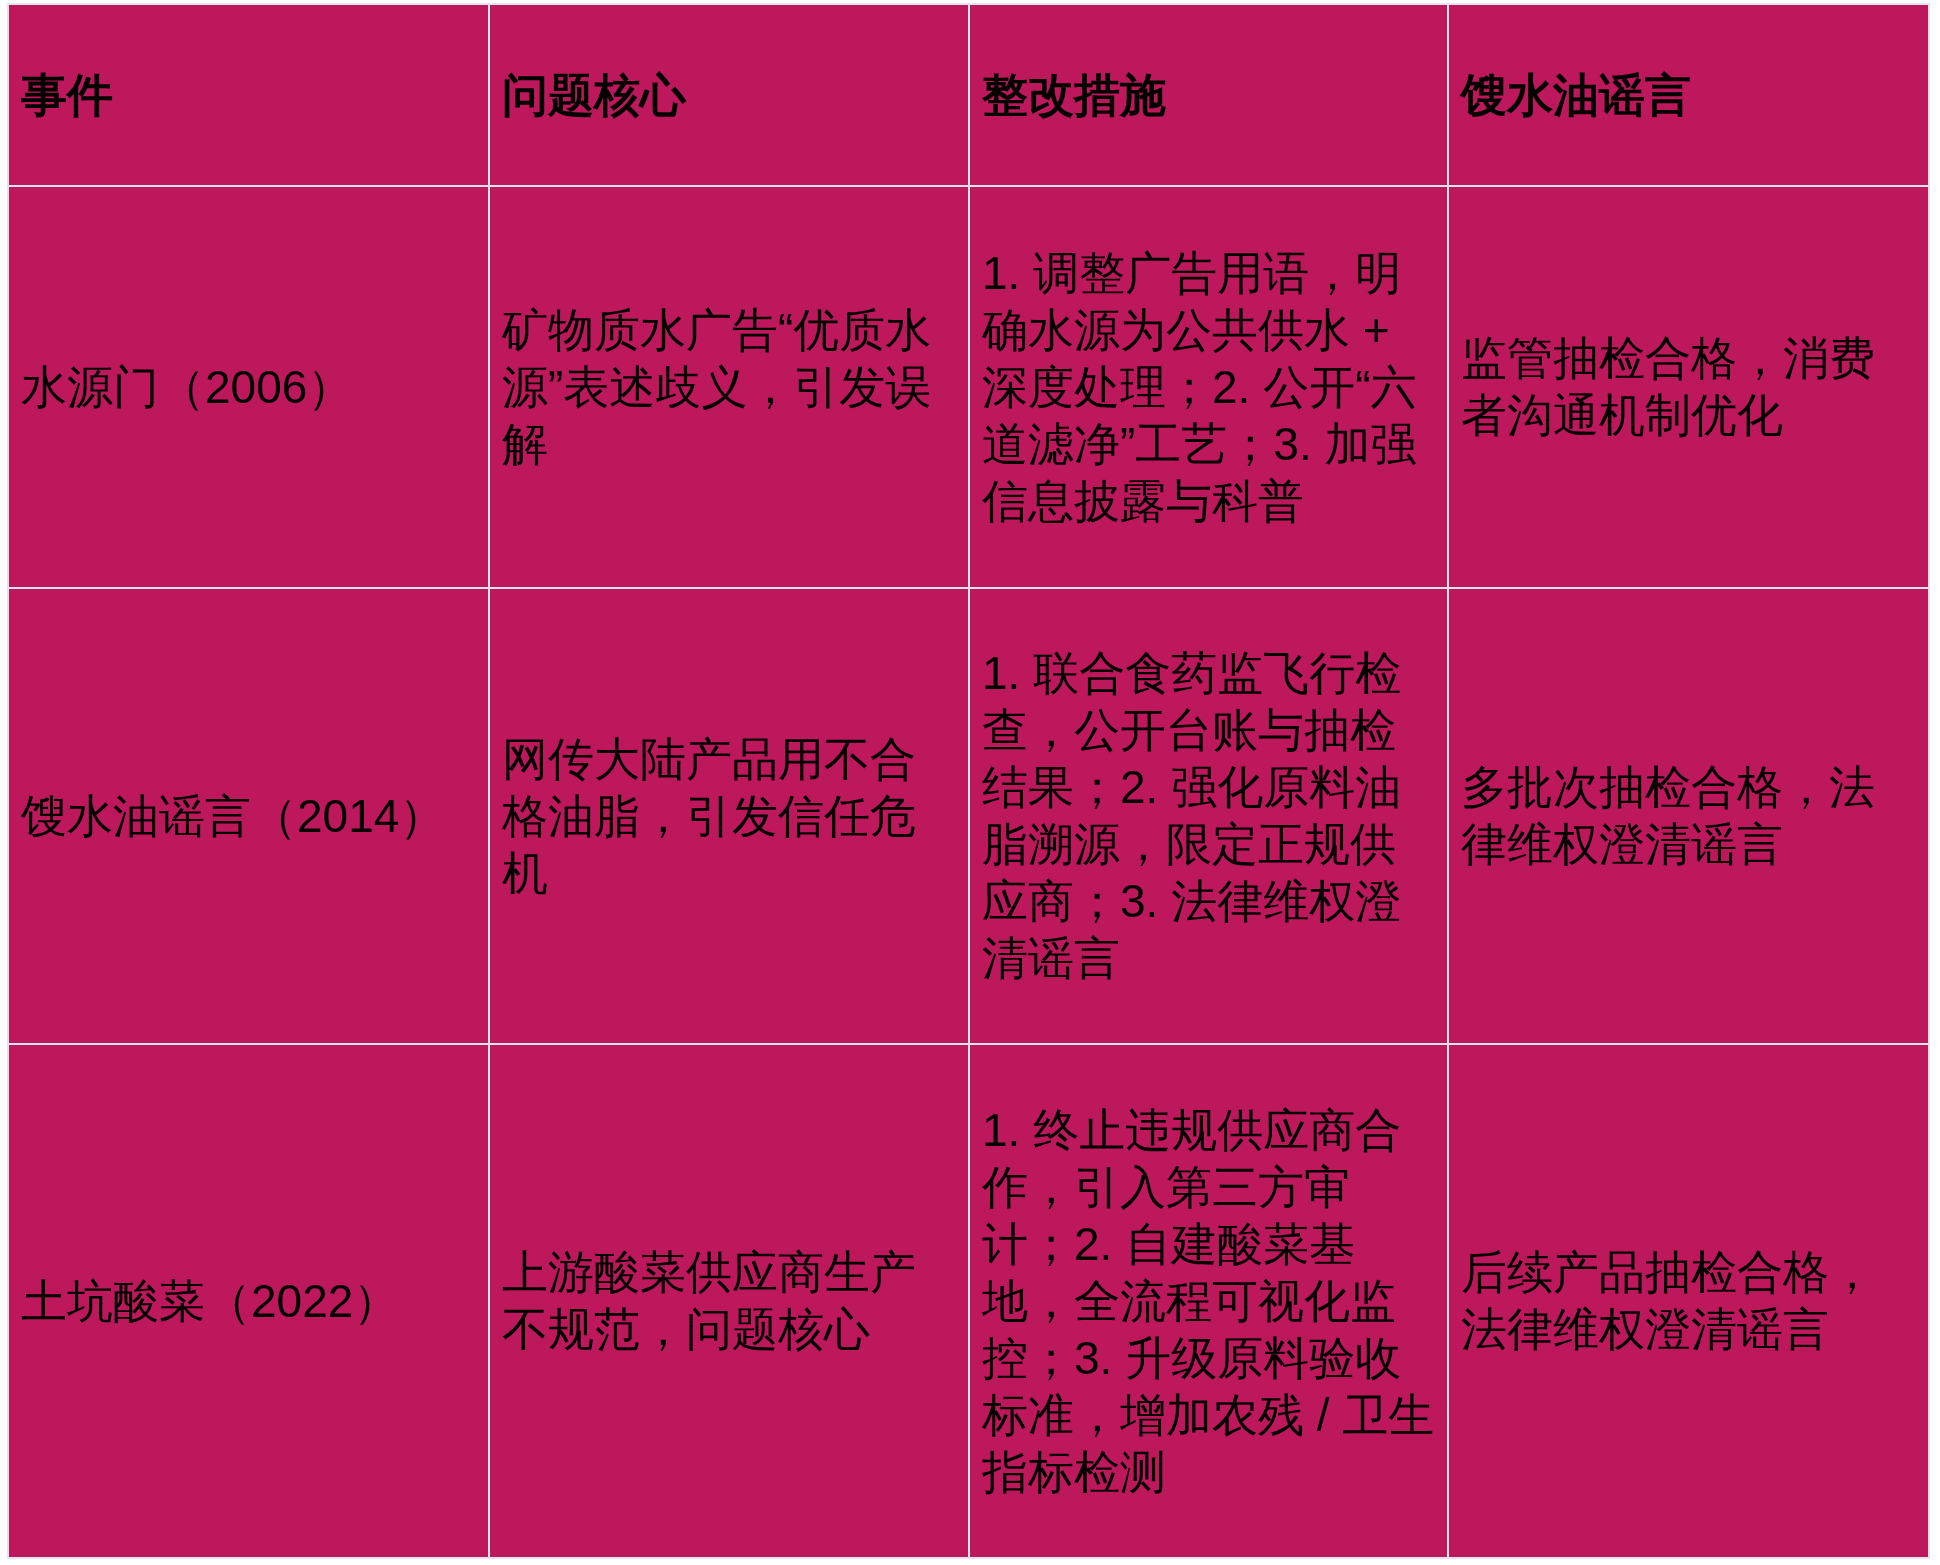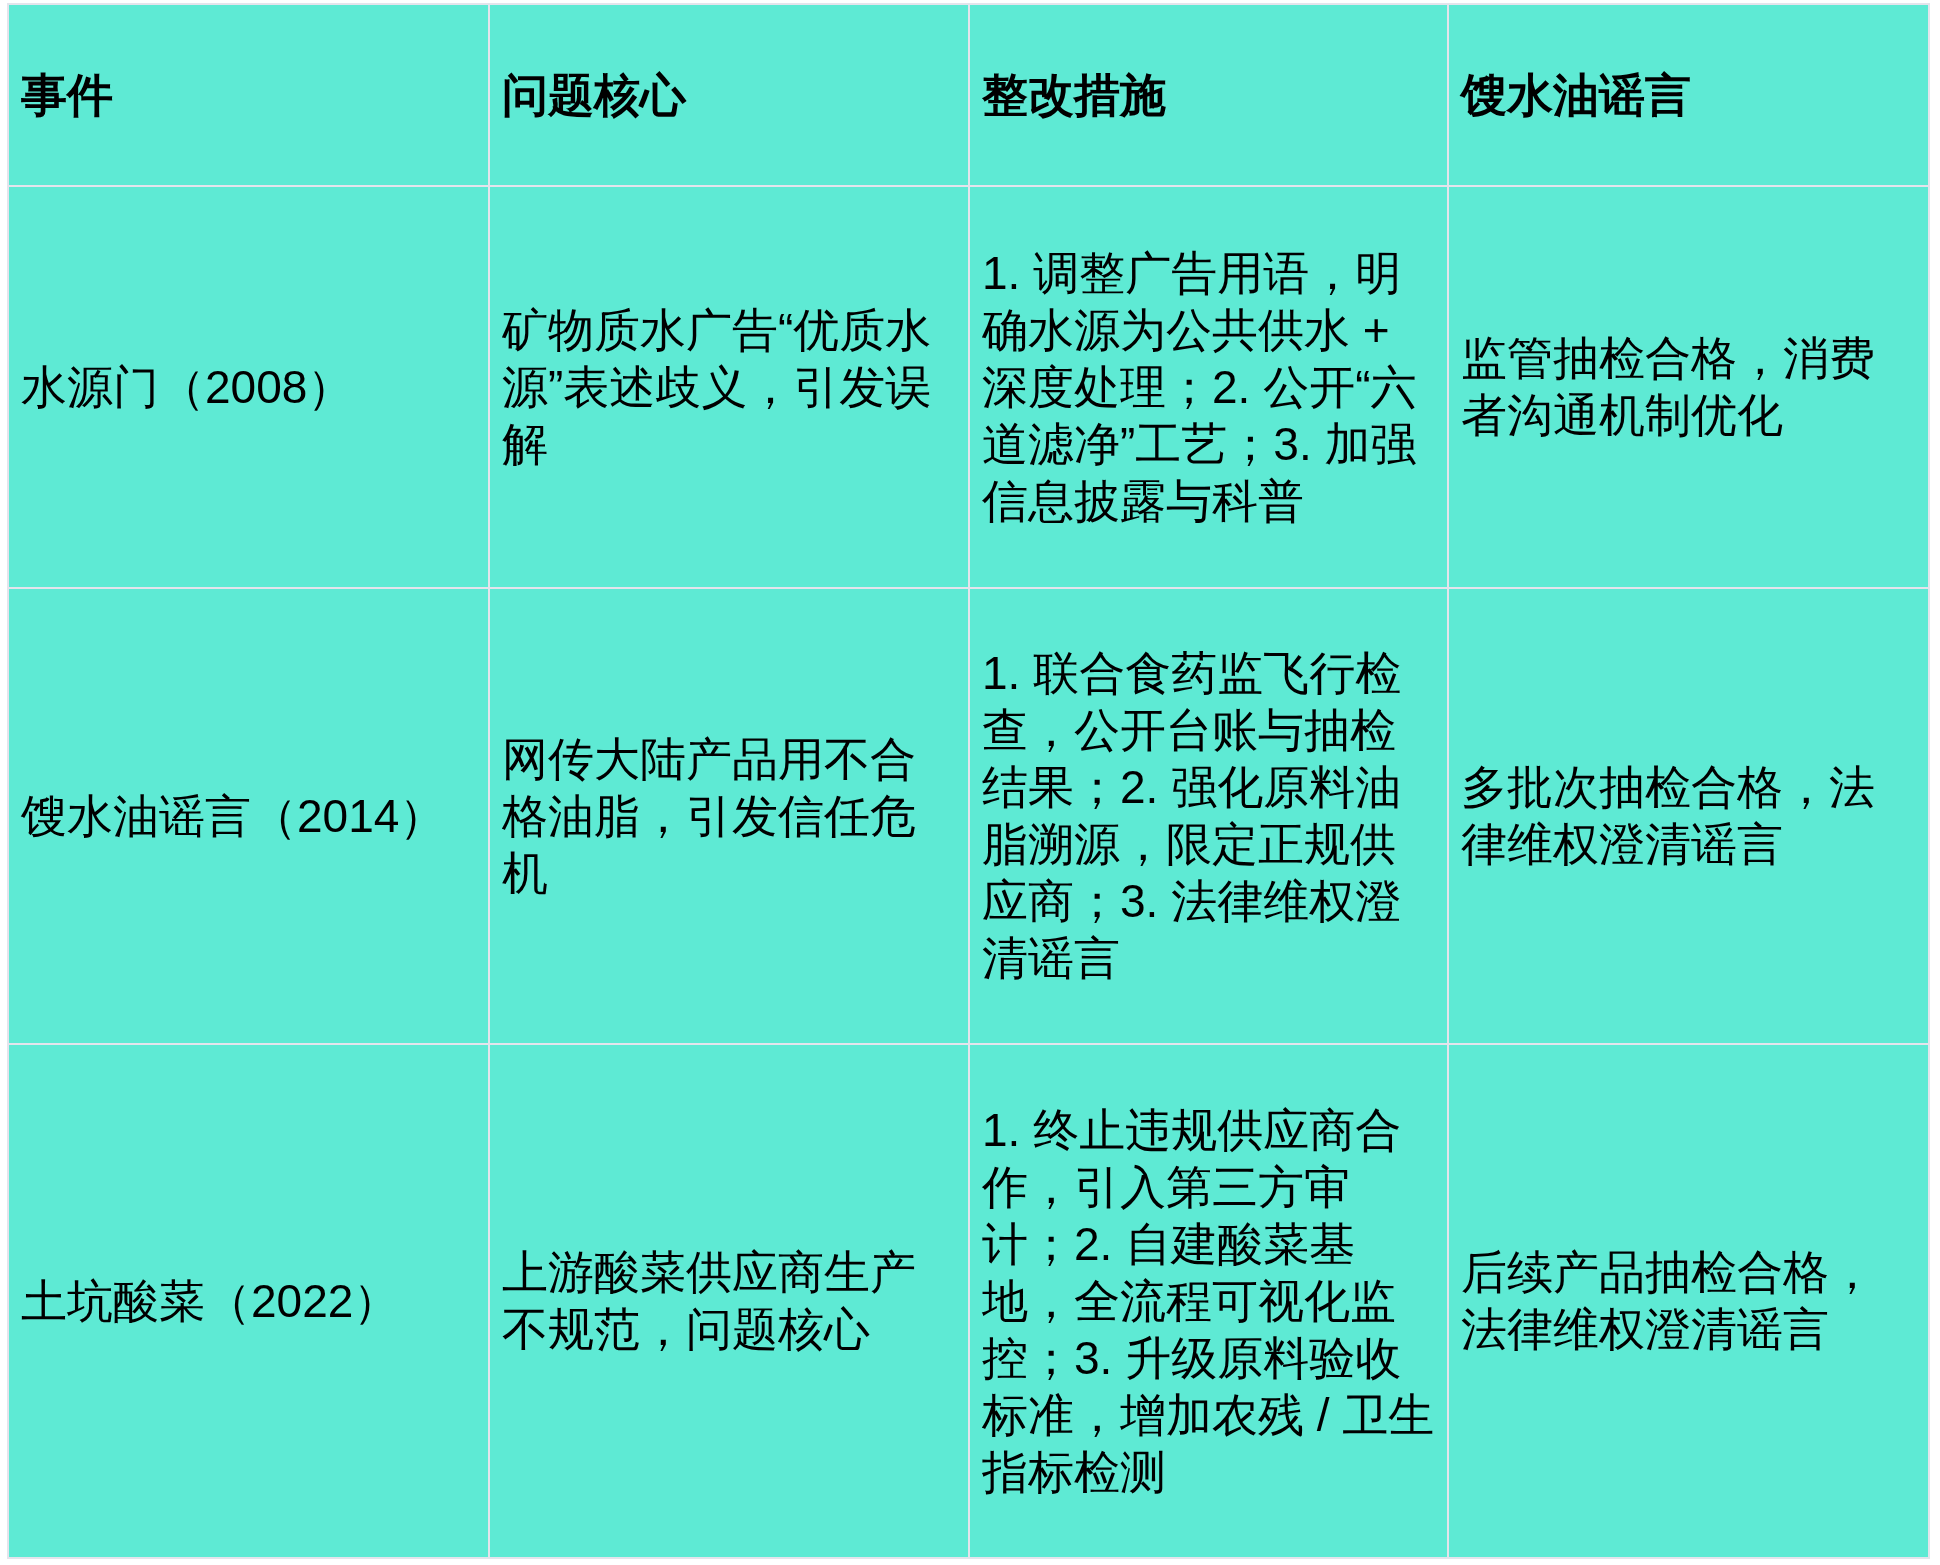--- a/index.html
+++ b/index.html
@@ -14,21 +14,21 @@
     font-family: "Liberation Sans", "DejaVu Sans", sans-serif;
     color: #000000;
   }
   table.review-table {
     position: absolute;
     left: 7px;
     top: 3px;
     width: 1921px;
     border-collapse: collapse;
     table-layout: fixed;
-    background: #5eead4;
+    background: #be185d;
     padding-left: 12px;
   }
   table.review-table th,
   table.review-table td {
     border: 2px solid #e4e4ec;
     padding: 8px 12px;
     vertical-align: middle;
     text-align: left;
     font-size: 46px;
     line-height: 57px;
@@ -56,21 +56,21 @@
   <thead>
     <tr class="header-row">
       <th>事件</th>
       <th>问题核心</th>
       <th>整改措施</th>
       <th>馊水油谣言</th>
     </tr>
   </thead>
   <tbody>
     <tr class="row-1">
-      <td>水源门（2008）</td>
+      <td>水源门（2006）</td>
       <td>矿物质水广告“优质水源”表述歧义，引发误解</td>
       <td>1. 调整广告用语，明确水源为公共供水 + 深度处理；2. 公开“六道滤净”工艺；3. 加强信息披露与科普</td>
       <td>监管抽检合格，消费者沟通机制优化</td>
     </tr>
     <tr class="row-2">
       <td>馊水油谣言（2014）</td>
       <td>网传大陆产品用不合格油脂，引发信任危机</td>
       <td>1. 联合食药监飞行检查，公开台账与抽检结果；2. 强化原料油脂溯源，限定正规供应商；3. 法律维权澄清谣言</td>
       <td>多批次抽检合格，法律维权澄清谣言</td>
     </tr>

